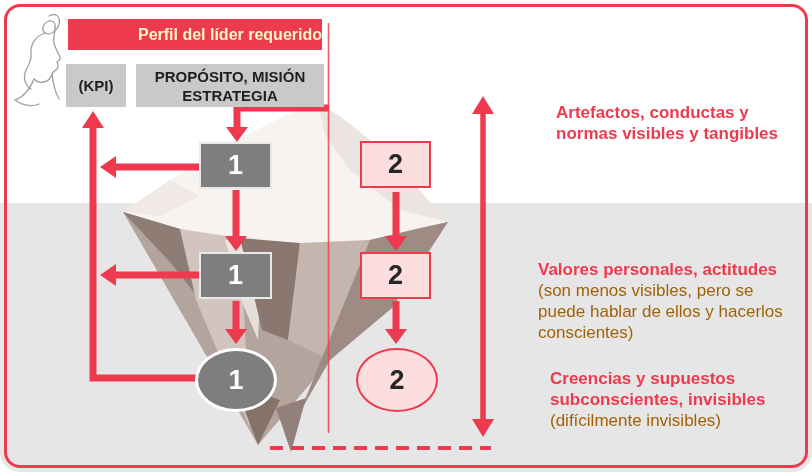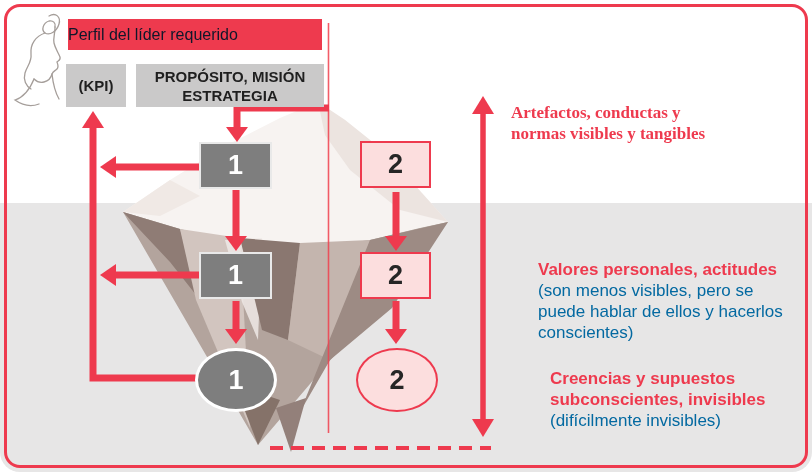--- a/index.html
+++ b/index.html
@@ -9,22 +9,22 @@
   }
   .clip{position:absolute;inset:0;border-radius:20px;overflow:hidden;background:#ffffff;}
   .band-bottom{position:absolute;left:0;right:0;top:203px;bottom:0;background:#e7e6e6;}
   .art{position:absolute;left:0;top:0;z-index:3;}
   .frame-border{
     position:absolute;inset:4px;border:3px solid #ee3a4e;border-radius:16px;
     z-index:40;pointer-events:none;
   }
   .abs{position:absolute;z-index:4;box-sizing:border-box;}
   .banner{
-    left:68px;top:19px;width:254px;height:31px;background:#ee3a4e;color:#0f172a;
-    font-weight:normal;font-size:16px;display:flex;align-items:center;justify-content:flex-start;
+    left:68px;top:19px;width:254px;height:31px;background:#ee3a4e;color:#fef9c3;
+    font-weight:bold;font-size:16px;display:flex;align-items:center;justify-content:flex-end;
   }
   .graybox{
     background:#cac9c9;color:#1f1f1f;font-weight:bold;
     display:flex;align-items:center;justify-content:center;text-align:center;
   }
   .kpi{left:66px;top:64px;width:60px;height:43px;font-size:15px;}
   .purpose{left:136px;top:64px;width:188px;height:43px;font-size:15px;line-height:19px;flex-direction:column;}
   .numbox{
     display:flex;align-items:center;justify-content:center;
     font-weight:bold;font-size:27px;
@@ -32,22 +32,22 @@
   .nb-dark{background:#7e7e7e;color:#ffffff;border:2px solid #e9e9e9;}
   .nb-pink{background:#fcdede;color:#262626;border:2px solid #ee3a4e;}
   .b1r1{left:199px;top:142px;width:73px;height:47px;}
   .b1r2{left:199px;top:252px;width:73px;height:47px;}
   .e1{left:195px;top:348px;width:82px;height:64px;border-radius:50%;border-width:3px;border-color:#ffffff;}
   .b2r1{left:360px;top:141px;width:71px;height:47px;}
   .b2r2{left:360px;top:252px;width:71px;height:47px;}
   .e2{left:356px;top:348px;width:82px;height:64px;border-radius:50%;}
   .ann{font-size:17px;line-height:21px;}
   .ann .t{color:#ee3a4e;font-weight:bold;}
-  .ann .s{color:#0369a1;font-weight:normal;}
-  .ann1{left:511px;top:102px;font-family:Liberation Serif, serif;}
+  .ann .s{color:#a16207;font-weight:normal;}
+  .ann1{left:556px;top:102px;}
   .ann2{left:538px;top:227px;margin-top:32px;}
   .ann3{left:538px;top:368px;margin-left:12px;}
 </style>
 </head>
 <body>
 
 <div class="canvas">
   <div class="clip">
 
     <div class="band-bottom"></div>

